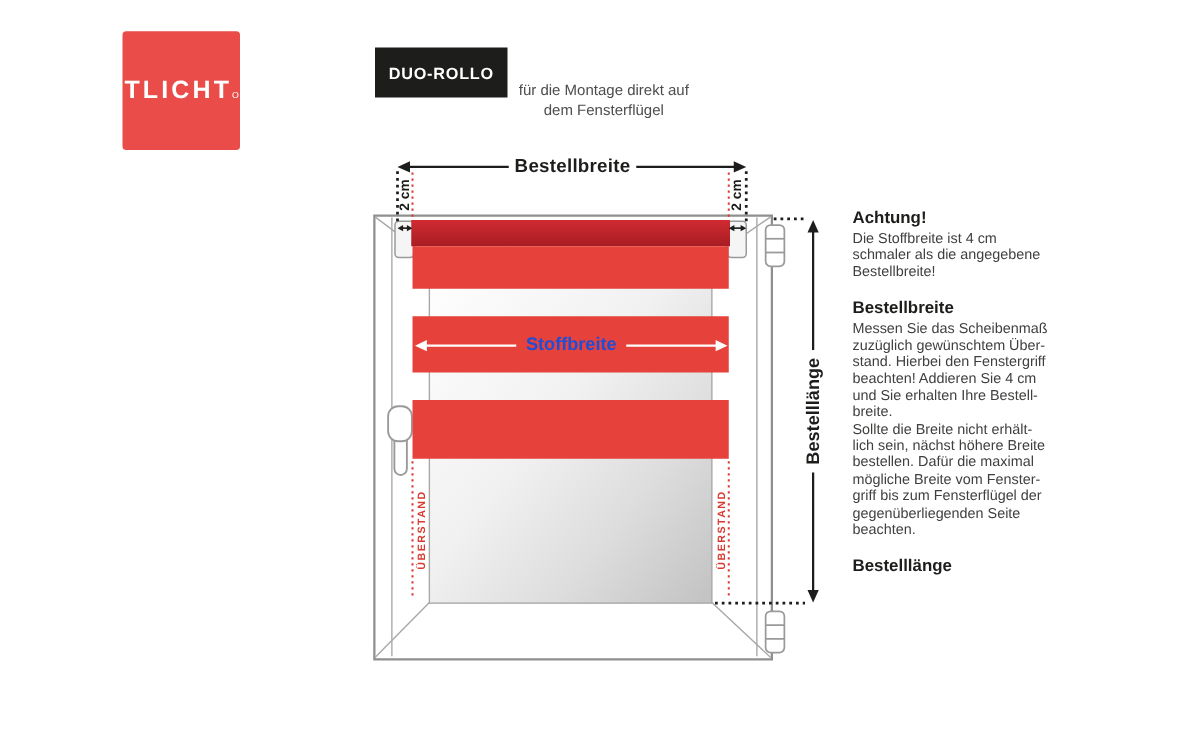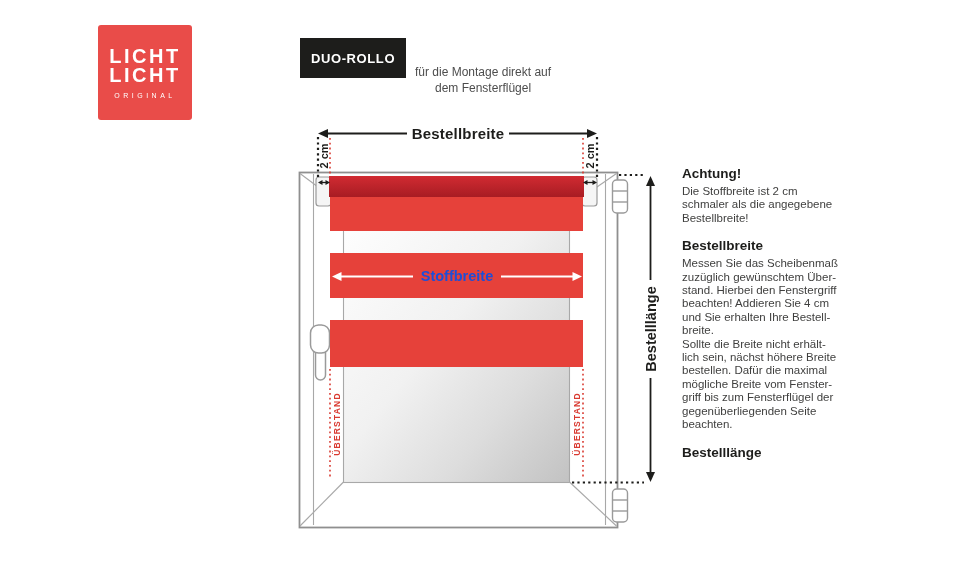--- a/index.html
+++ b/index.html
@@ -13,21 +13,21 @@
   }
   html,body{margin:0;padding:0;background:#ffffff;}
   .canvas{
     position:relative;width:960px;height:587px;background:#ffffff;overflow:hidden;
     font-family:"Liberation Sans", sans-serif;
   }
   .abs{position:absolute;}
 
   
   .logo{left:98px;top:25px;width:94px;height:95px;background:var(--brand-red);
-    border-radius:3px;display:flex;flex-direction:column;align-items:center;
+    border-radius:3px;display:flex;flex-direction:row;align-items:center;
     justify-content:center;color:#fff;}
   .logo-line{font-size:20px;font-weight:700;letter-spacing:2.5px;line-height:19px;}
   .logo-sub{font-size:7px;letter-spacing:3.5px;margin-top:7px;font-weight:400;}
 
   
   .badge{left:300px;top:38px;height:40px;background:var(--text-dark);color:#fff;
     font-size:13px;font-weight:700;letter-spacing:.6px;display:flex;
     align-items:center;padding:0 11px;}
   .title{left:415px;top:41px;font-size:16px;font-weight:700;letter-spacing:.4px;
     color:var(--text-dark);margin:0;}
@@ -181,21 +181,21 @@
   <div class="lbl lbl-bestellbreite">Bestellbreite</div>
   <div class="lbl lbl-stoffbreite">Stoffbreite</div>
   <div class="lbl rot lbl-bestelllaenge">Bestelllänge</div>
   <div class="lbl rot lbl-cm lbl-cm-left">2 cm</div>
   <div class="lbl rot lbl-cm lbl-cm-right">2 cm</div>
   <div class="lbl rot lbl-ueberstand lbl-ueberstand-left">ÜBERSTAND</div>
   <div class="lbl rot lbl-ueberstand lbl-ueberstand-right">ÜBERSTAND</div>
 
   <div class="abs info">
     <h2>Achtung!</h2>
-    <p>Die Stoffbreite ist 2 cm
+    <p>Die Stoffbreite ist 4 cm
 schmaler als die angegebene
 Bestellbreite!</p>
     <h2>Bestellbreite</h2>
     <p>Messen Sie das Scheibenmaß
 zuzüglich gewünschtem Über-
 stand. Hierbei den Fenstergriff
 beachten! Addieren Sie 4 cm
 und Sie erhalten Ihre Bestell-
 breite.
 Sollte die Breite nicht erhält-

